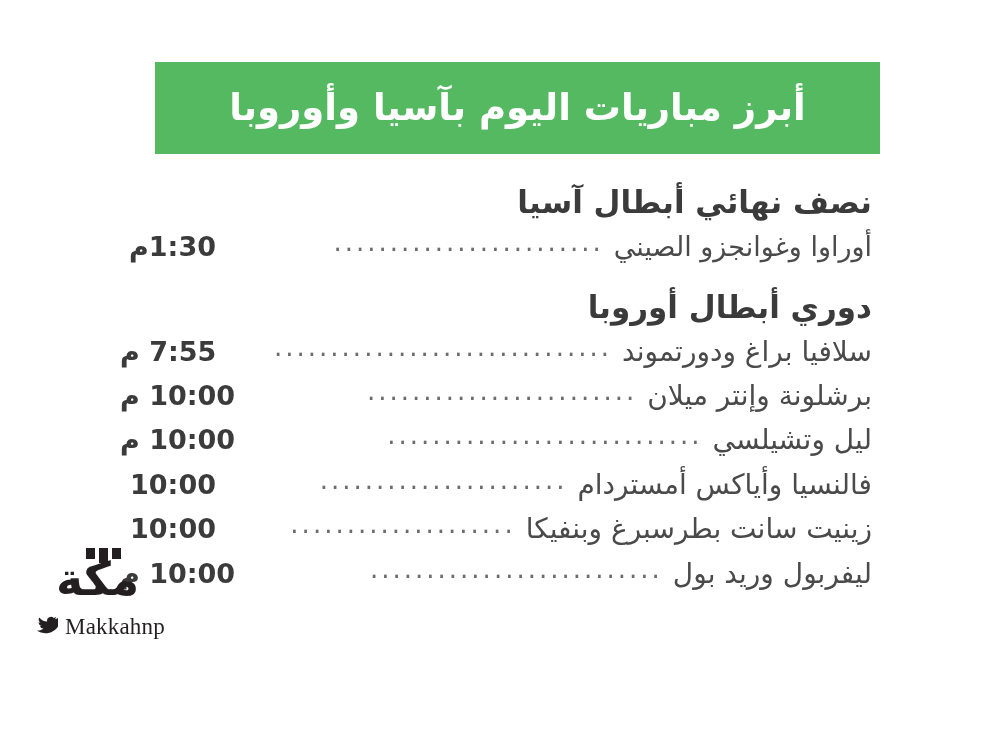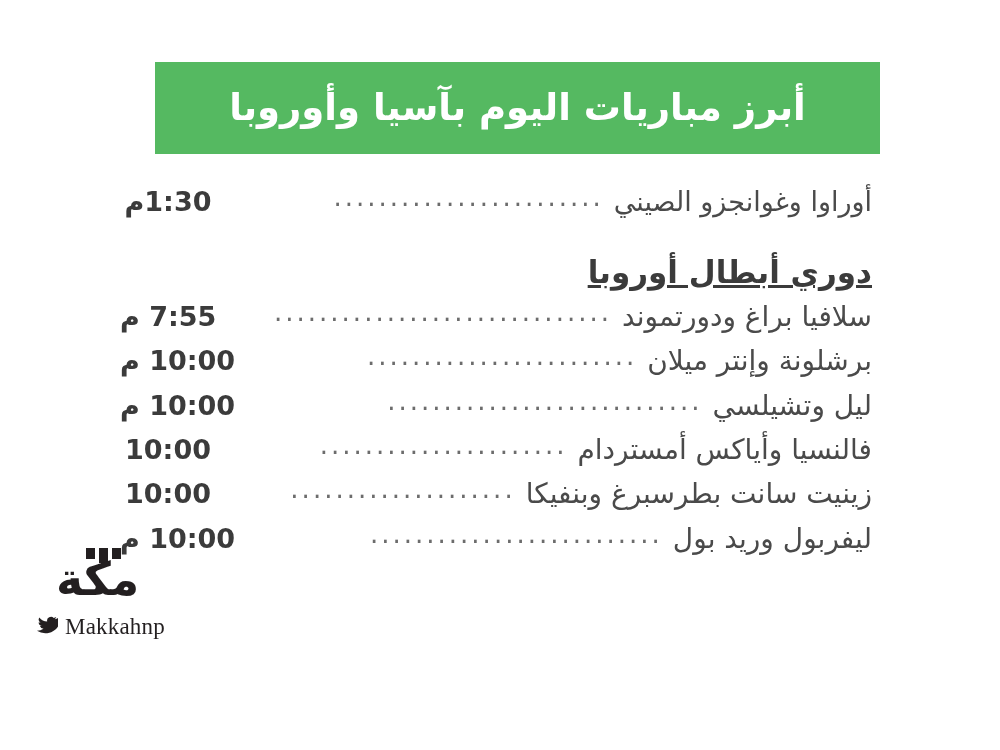--- a/index.html
+++ b/index.html
@@ -60,22 +60,21 @@
     color: #3b3b3b;
     margin: 0;
     padding-right: 8px;
     line-height: 1.45;
     white-space: nowrap;
   }
   .section-title.first {
     margin-top: 0;
   }
   .section-title.second {
-    margin-top: 26px;
-    text-decoration: underline;
+    margin-top: 16px;
   }
 
   .match-list {
     list-style: none;
     margin: 0;
     padding: 0;
   }
   .match-row {
     display: flex;
     align-items: baseline;
@@ -98,21 +97,21 @@
     font-size: 26px;
     letter-spacing: 3px;
     transform: translateY(-5px);
   }
   .match-time {
     flex: 0 0 auto;
     font-weight: bold;
     color: #3b3b3b;
     font-size: 27px;
     min-width: 96px;
-    text-align: center;
+    text-align: right;
     direction: rtl;
   }
 
   
   .asia .match-row {
     font-size: 27px;
   }
 
   
   .logo-wrap {
@@ -177,20 +176,21 @@
 <body>
 
 <div class="page">
 
   <div class="banner">
     <div class="banner-title">أبرز مباريات اليوم بآسيا وأوروبا</div>
   </div>
 
   <div class="content">
 
+    <h2 class="section-title first">نصف نهائي أبطال آسيا</h2>
     <ul class="match-list asia">
       <li class="match-row">
         <span class="match-teams">أوراوا وغوانجزو الصيني</span>
         <span class="dots">........................</span>
         <span class="match-time">1:30م</span>
       </li>
     </ul>
 
     <h2 class="section-title second">دوري أبطال أوروبا</h2>
     <ul class="match-list europe">

